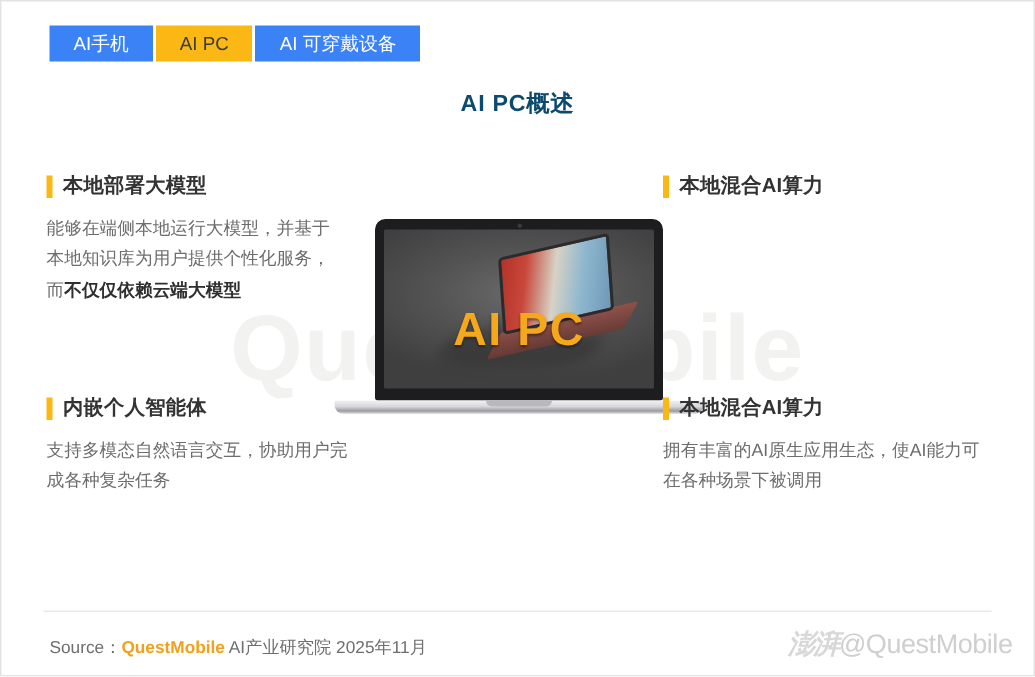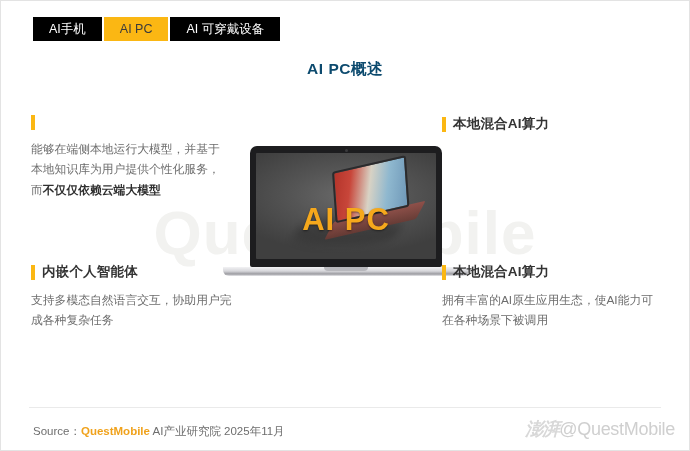--- a/index.html
+++ b/index.html
@@ -45,21 +45,21 @@
     display: flex;
     gap: 2px;
     z-index: 5;
   }
   .tab {
     height: 24px;
     line-height: 24px;
     padding: 0 16px;
     font-size: 12.5px;
     color: #ffffff;
-    background: #000000;
+    background: #3b82f6;
     white-space: nowrap;
     box-sizing: border-box;
   }
   .tab.active {
     background: #fbb713;
     color: #3b3b3b;
   }
 
   
   .title {
@@ -305,20 +305,21 @@
       </div>
     </div>
     <div class="laptop-base">
       <div class="laptop-notch"></div>
     </div>
   </div>
 
   <div class="block block-tl">
     <div class="block-heading">
       <span class="bullet-bar"></span>
+      <span class="heading-text">本地部署大模型</span>
     </div>
     <div class="block-body">
       <span>能够在端侧本地运行大模型，并基于本地知识库为用户提供个性化服务，而</span><b>不仅仅依赖云端大模型</b>
     </div>
   </div>
 
   <div class="block block-bl">
     <div class="block-heading">
       <span class="bullet-bar"></span>
       <span class="heading-text">内嵌个人智能体</span>

